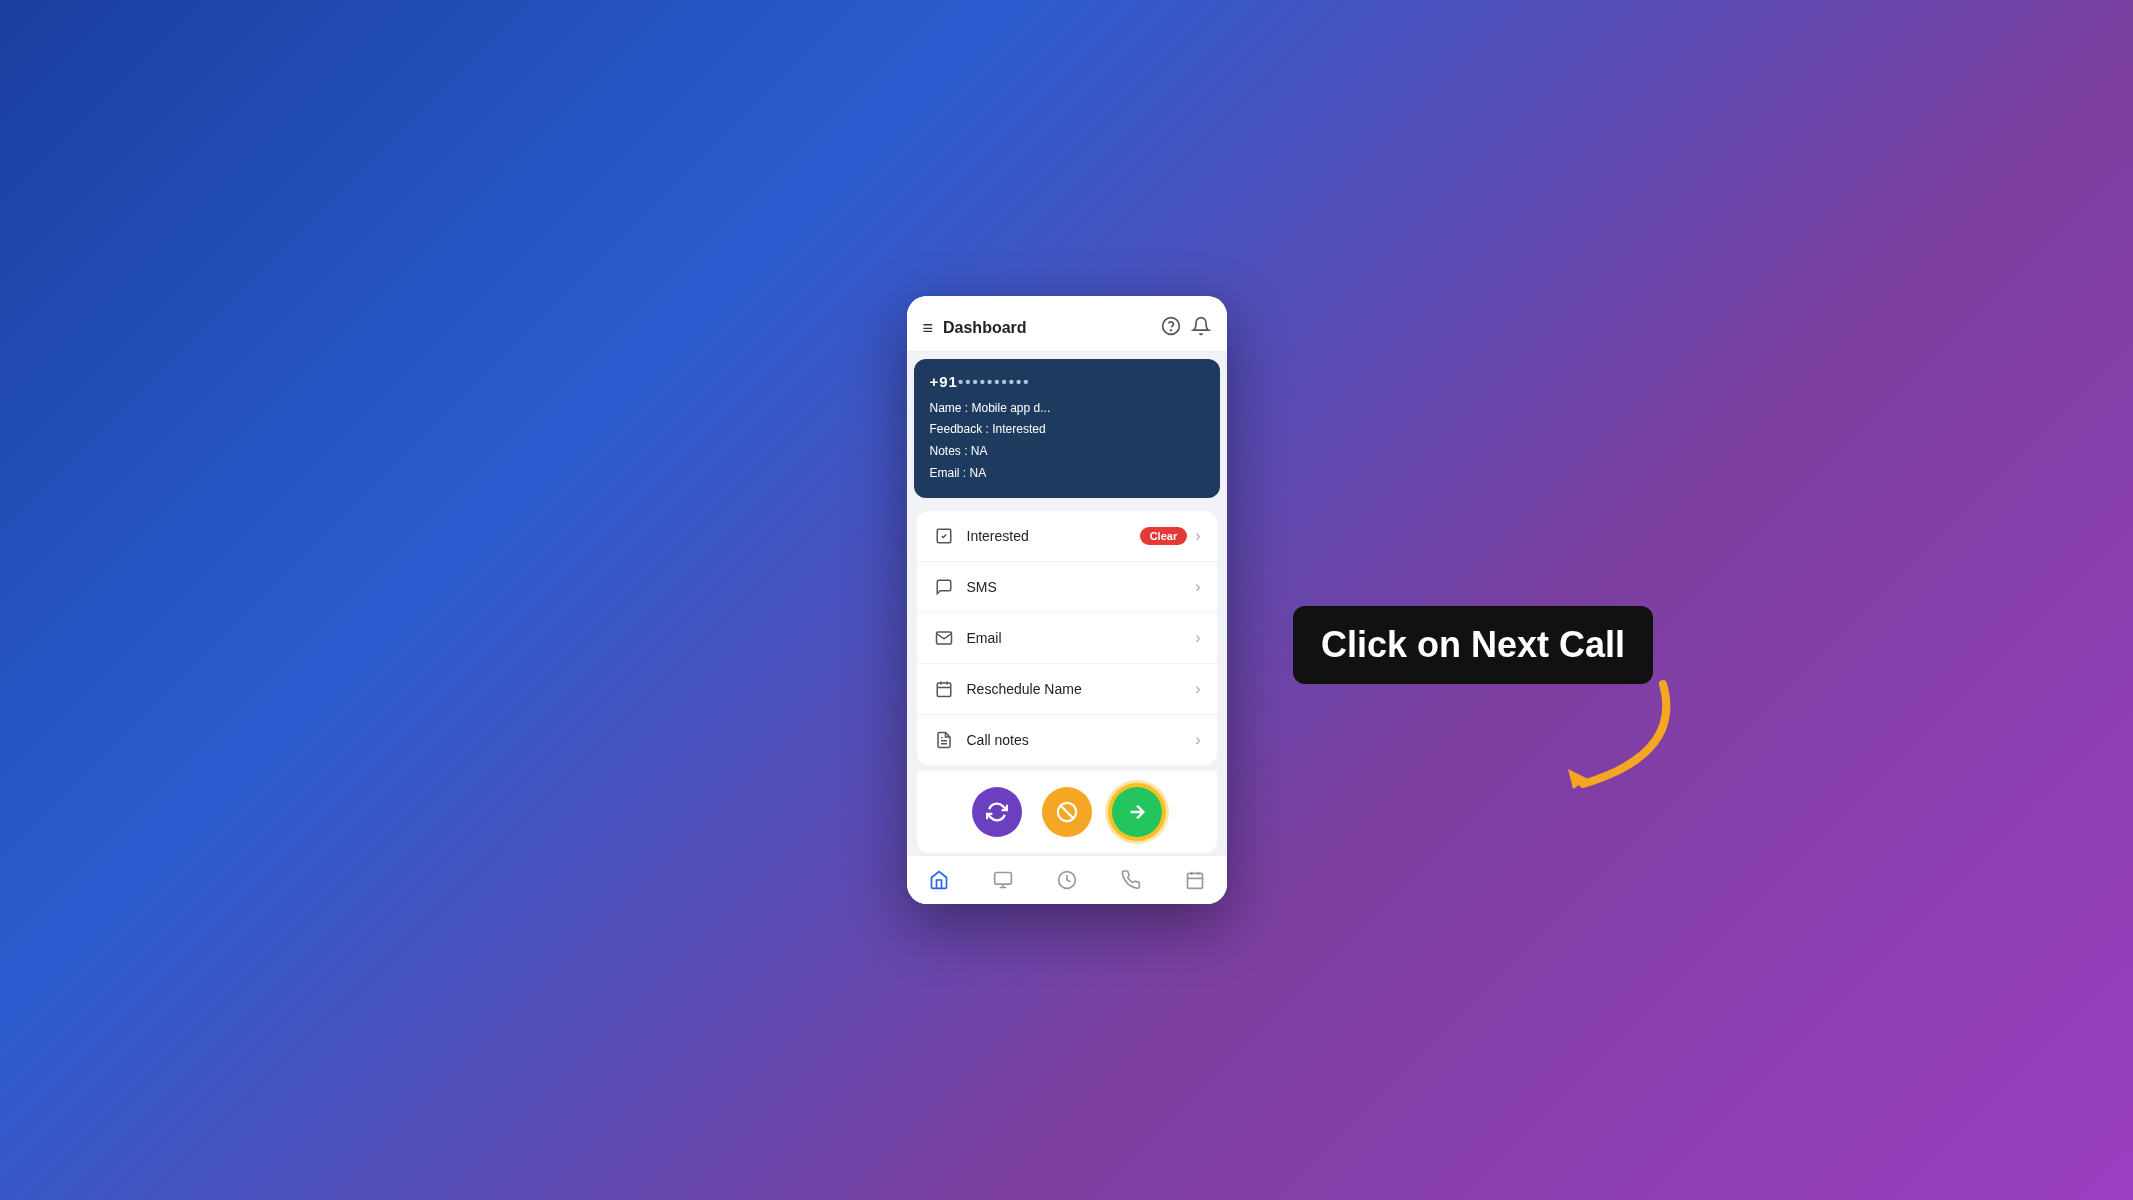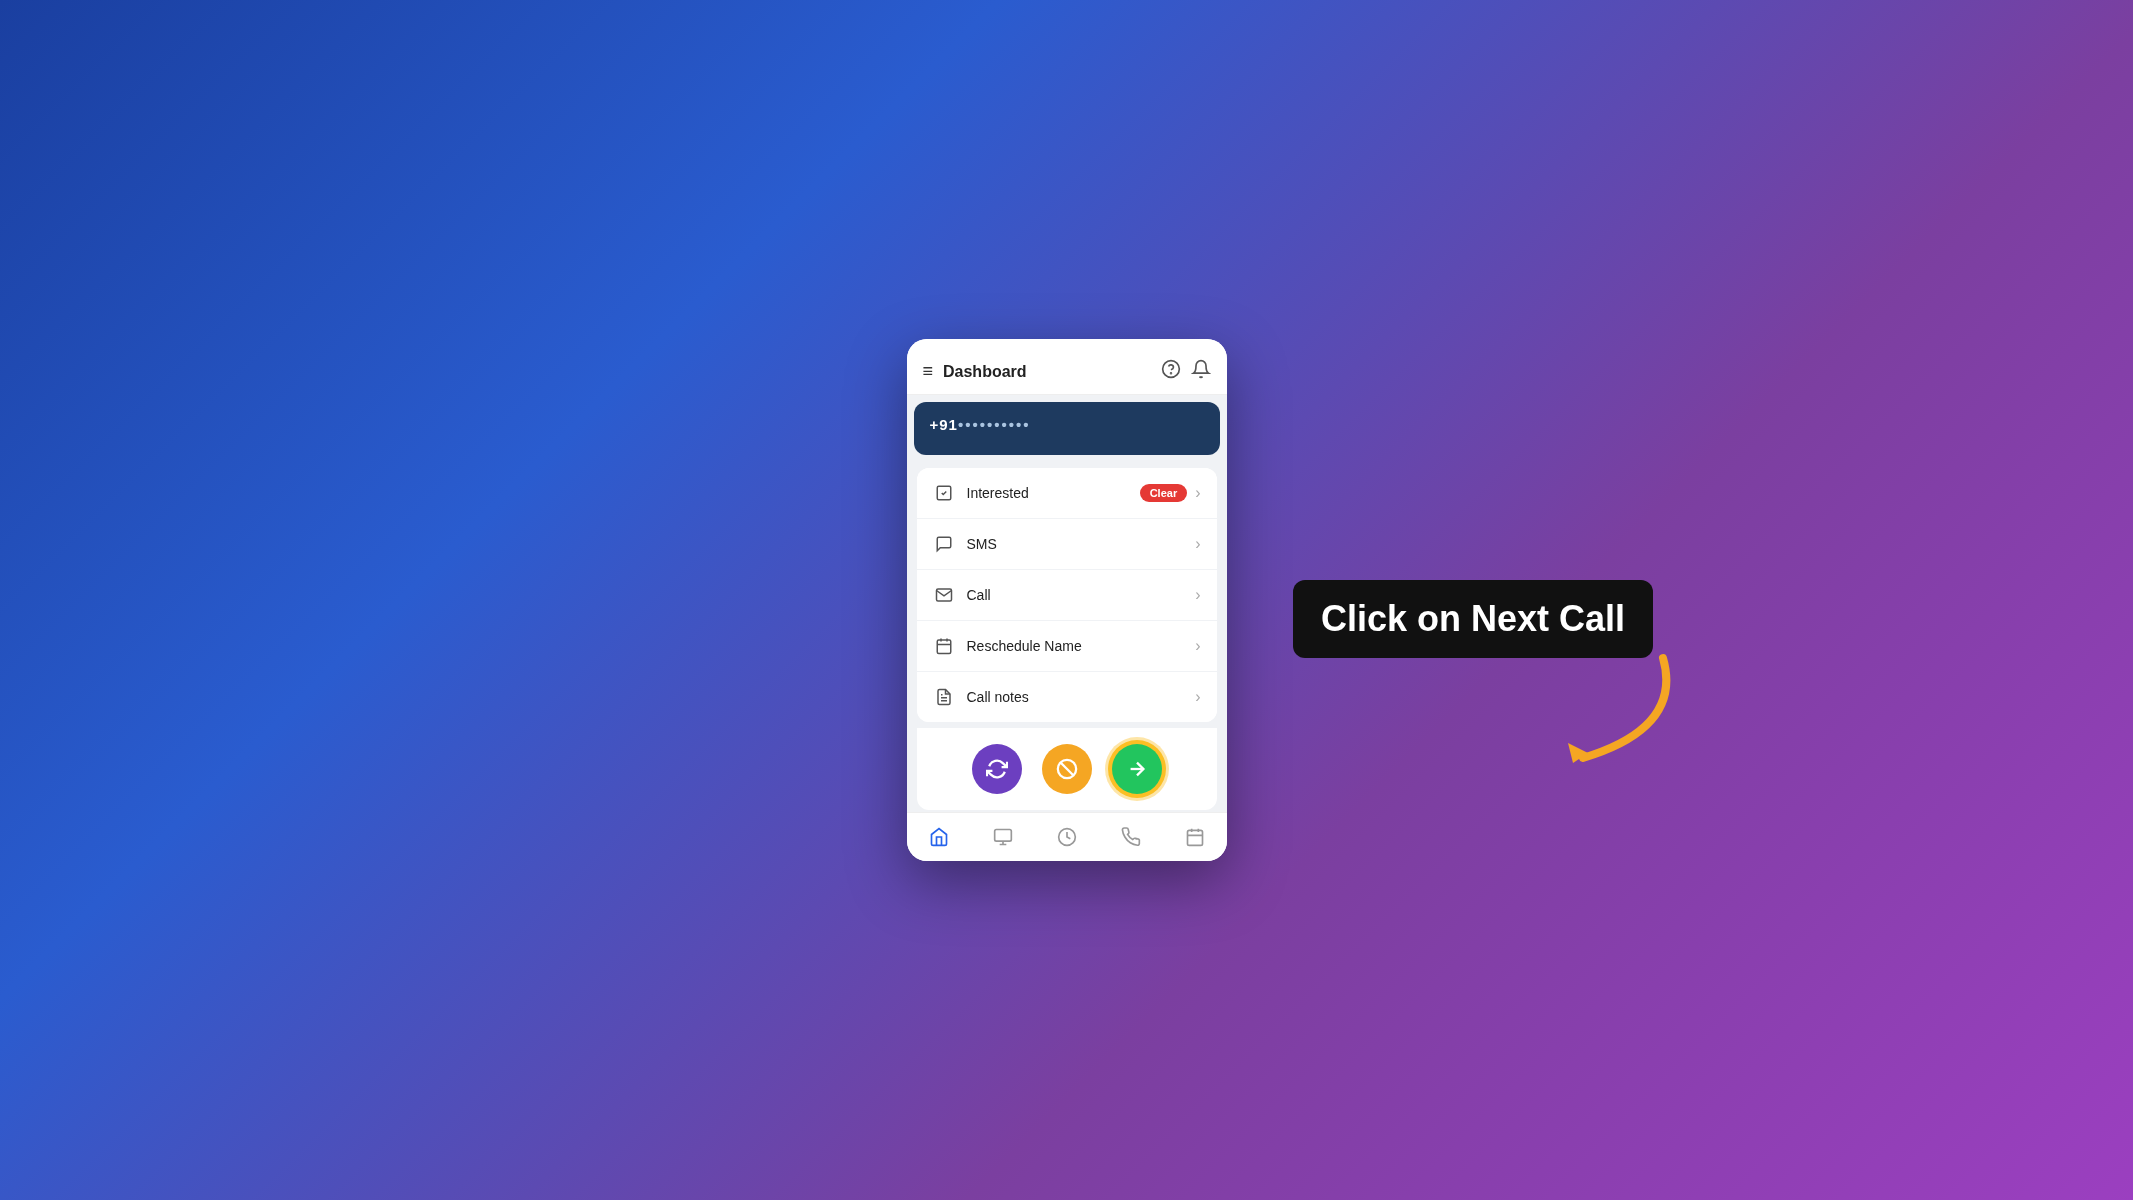--- a/index.html
+++ b/index.html
@@ -251,21 +251,21 @@
     .spacer {
       height: 6px;
     }
   </style>
 </head>
 <body>
 
 <div style="position:absolute;inset:0;"></div>
 
 <div class="tooltip-container">
-  <div style="position:relative;">
+  <div style="position:relative;margin-top:26px;">
     <div class="tooltip-box">Click on Next Call</div>
 
     <svg width="160" height="120" viewBox="0 0 160 120" style="position:absolute;bottom:-110px;right:-30px;">
       <path d="M 140 10 Q 160 80 60 110" stroke="#f5a623" stroke-width="8" fill="none" stroke-linecap="round"></path>
       <polygon points="50,115 45,95 65,105" fill="#f5a623"></polygon>
     </svg>
   </div>
 </div>
 
 <div class="phone-container">
@@ -291,20 +291,34 @@
           <path d="M13.73 21a2 2 0 0 1-3.46 0"></path>
         </svg>
       </span>
     </div>
   </div>
 
   <div class="contact-card">
     <div class="phone-number">
       <span>+91</span><span class="phone-number-blur">••••••••••</span>
     </div>
+    <div class="contact-info">
+      <div>
+        <span>Name : </span><span>Mobile app d...</span>
+      </div>
+      <div>
+        <span>Feedback : </span><span>Interested</span>
+      </div>
+      <div>
+        <span>Notes : </span><span>NA</span>
+      </div>
+      <div>
+        <span>Email : </span><span>NA</span>
+      </div>
+    </div>
   </div>
 
   <div class="spacer"></div>
 
   <div class="action-list">
 
     <div class="action-item">
       <div class="action-item-left">
         <div class="action-icon">
           <svg width="18" height="18" viewBox="0 0 24 24" fill="none" stroke="#555" stroke-width="2">
@@ -335,21 +349,21 @@
     </div>
 
     <div class="action-item">
       <div class="action-item-left">
         <div class="action-icon">
           <svg width="18" height="18" viewBox="0 0 24 24" fill="none" stroke="#555" stroke-width="2">
             <path d="M4 4h16c1.1 0 2 .9 2 2v12c0 1.1-.9 2-2 2H4c-1.1 0-2-.9-2-2V6c0-1.1.9-2 2-2z"></path>
             <polyline points="22,6 12,13 2,6"></polyline>
           </svg>
         </div>
-        <span class="action-label">Call</span>
+        <span class="action-label">Email</span>
       </div>
       <div class="action-item-right">
         <span class="arrow-icon">›</span>
       </div>
     </div>
 
     <div class="action-item">
       <div class="action-item-left">
         <div class="action-icon">
           <svg width="18" height="18" viewBox="0 0 24 24" fill="none" stroke="#555" stroke-width="2">

